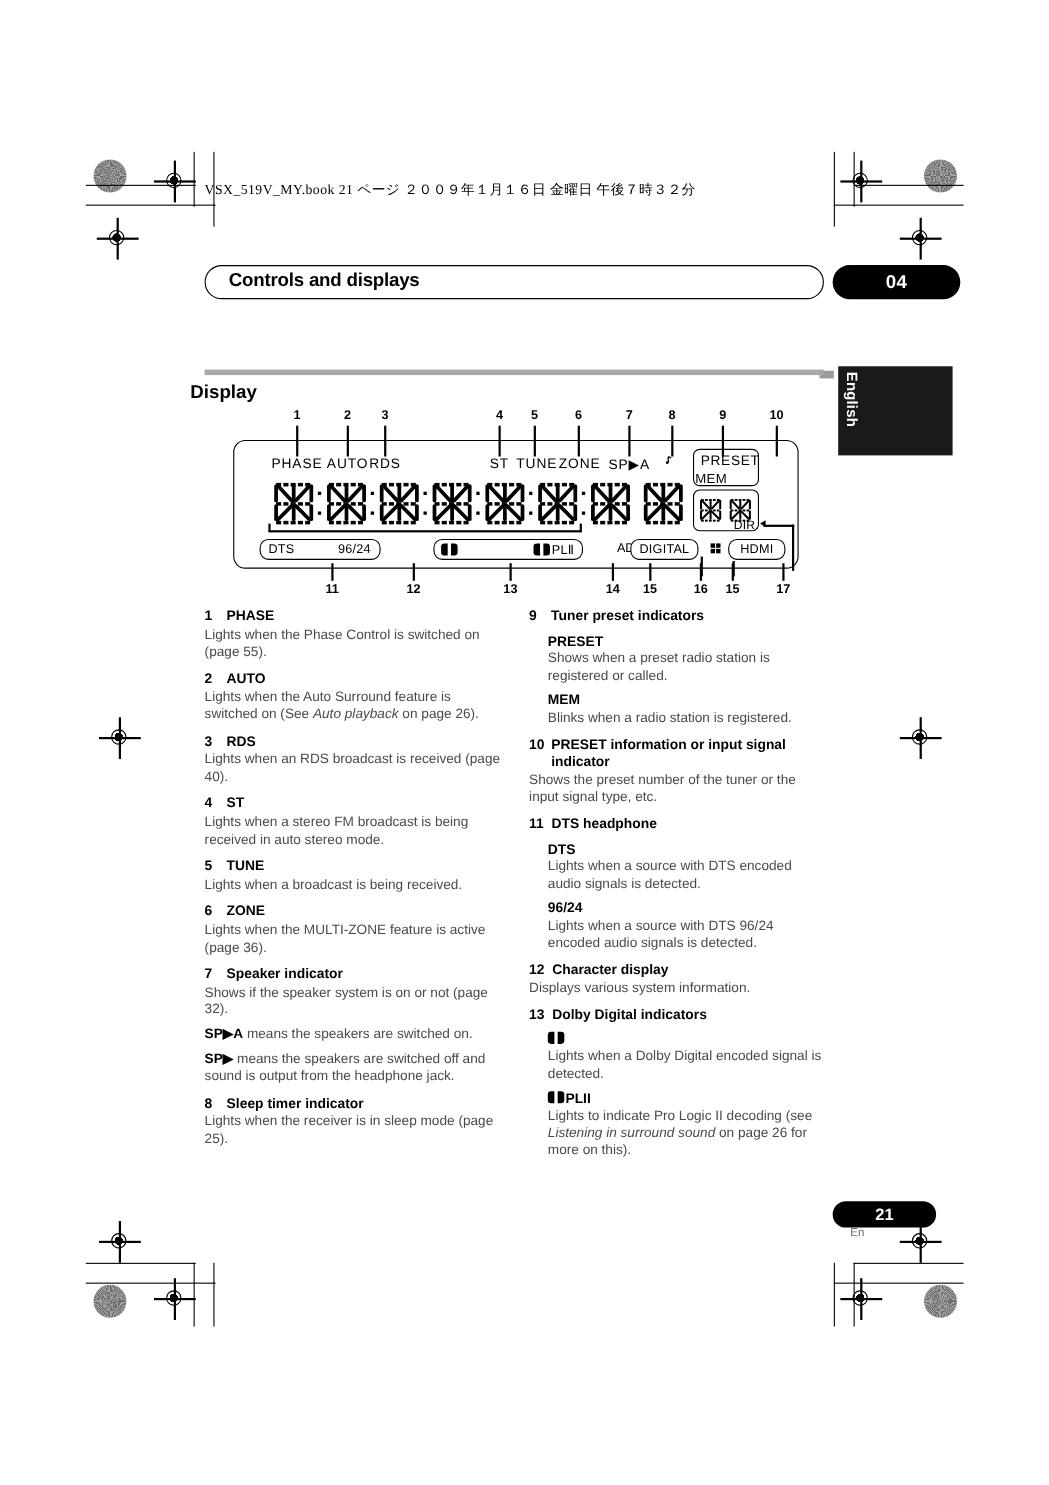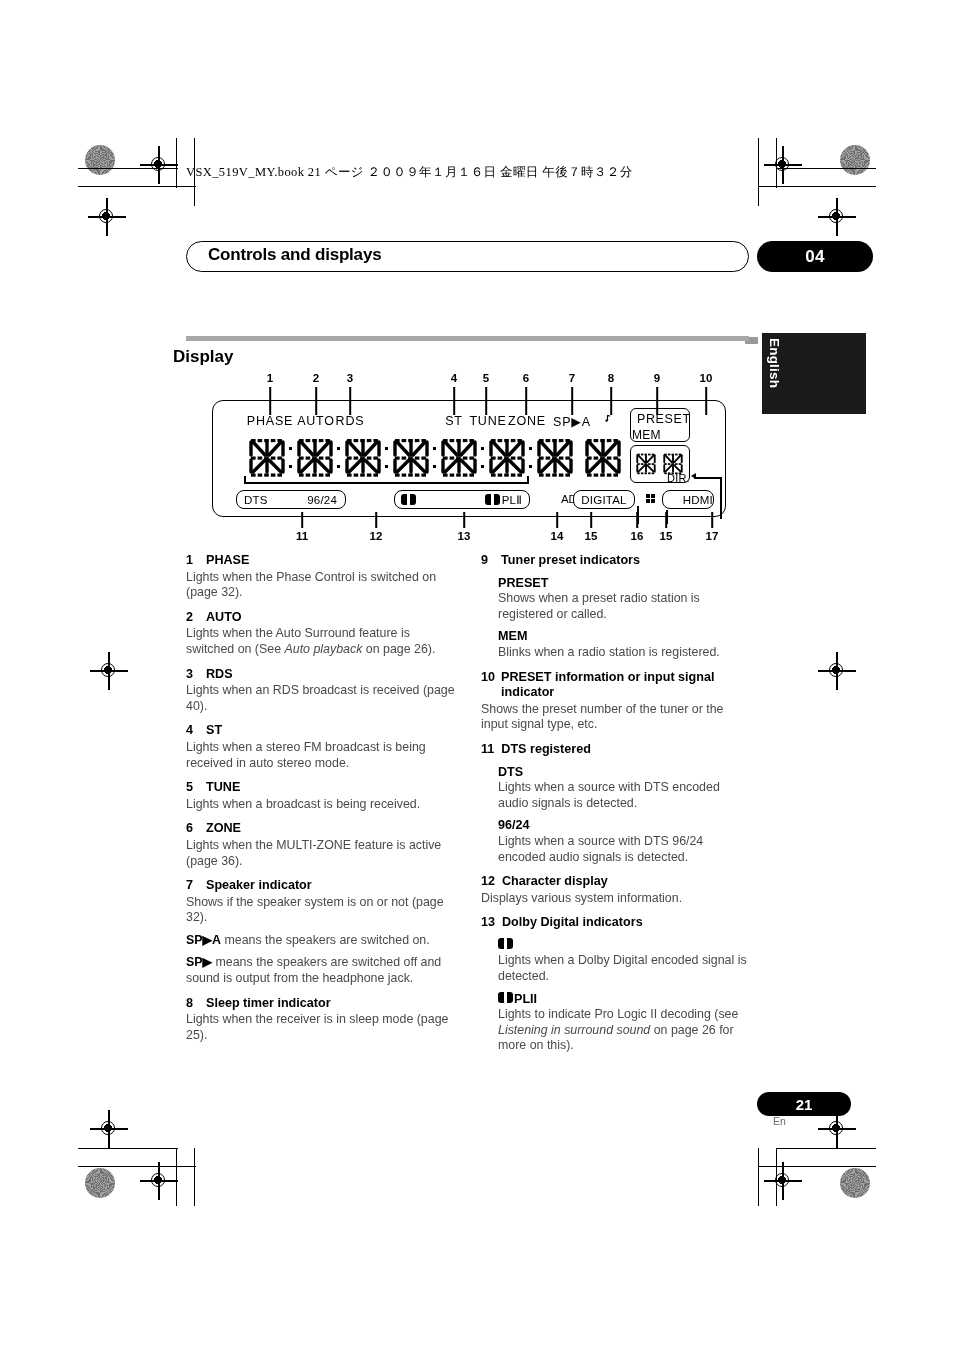--- a/index.html
+++ b/index.html
@@ -753,42 +753,42 @@
       <span>DIGITAL</span>
     </div>
 
     <div class="dot-grid" style="left:446px;top:4px;">
       <s style="left:0;top:0;"></s>
         <s style="left:5px;top:0;"></s>
       <s style="left:0;top:5px;"></s>
         <s style="left:5px;top:5px;"></s>
     </div>
 
-    <div class="badge" style="left:462px;width:52px;justify-content:flex-end;">
+    <div class="badge" style="left:462px;width:52px;justify-content:center;">
       <span>HDMI</span>
     </div>
   </div>
 
   <div class="dir-label" style="left:467px;top:100px;">DIR.</div>
 
   <div class="conn" style="left:494px;top:105px;width:28px;height:1.5px;"></div>
   <div class="conn" style="left:520px;top:105px;width:1.5px;height:42px;"></div>
   <div style="position:absolute;left:491px;top:101px;width:0;height:0;border-top:3.5px solid transparent;border-bottom:3.5px solid transparent;border-right:5px solid #000;"></div>
 
   <div class="conn" style="left:466px;top:138px;width:1.5px;height:14px;"></div>
   <div class="conn" style="left:437px;top:134px;width:1.5px;height:18px;"></div>
 </div>
 
 <div class="col col-left" id="col-left">
     <div class="entry">
       <div class="entry-head">
         <span class="idx">1</span>
         <span>PHASE</span>
       </div>
-      <div class="entry-body">Lights when the Phase Control is switched on (page 32).</div>
+      <div class="entry-body">Lights when the Phase Control is switched on (page 55).</div>
     </div>
     <div class="entry">
       <div class="entry-head">
         <span class="idx">2</span>
         <span>AUTO</span>
       </div>
       <div class="entry-body">Lights when the Auto Surround feature is switched on (See <em>Auto playback</em> on page 26).</div>
     </div>
     <div class="entry">
       <div class="entry-head">
@@ -853,21 +853,21 @@
     <div class="entry">
       <div class="entry-head">
         <span class="idx">10</span>
         <span>PRESET information or input signal indicator</span>
       </div>
       <div class="entry-body">Shows the preset number of the tuner or the input signal type, etc.</div>
     </div>
     <div class="entry">
       <div class="entry-head">
         <span class="idx">11</span>
-        <span>DTS registered</span>
+        <span>DTS headphone</span>
       </div>
       <div class="sub">
         <div class="sub-head">DTS</div>
         <div class="entry-body">Lights when a source with DTS encoded audio signals is detected.</div>
       </div>
       <div class="sub">
         <div class="sub-head">96/24</div>
         <div class="entry-body">Lights when a source with DTS 96/24 encoded audio signals is detected.</div>
       </div>
     </div>

